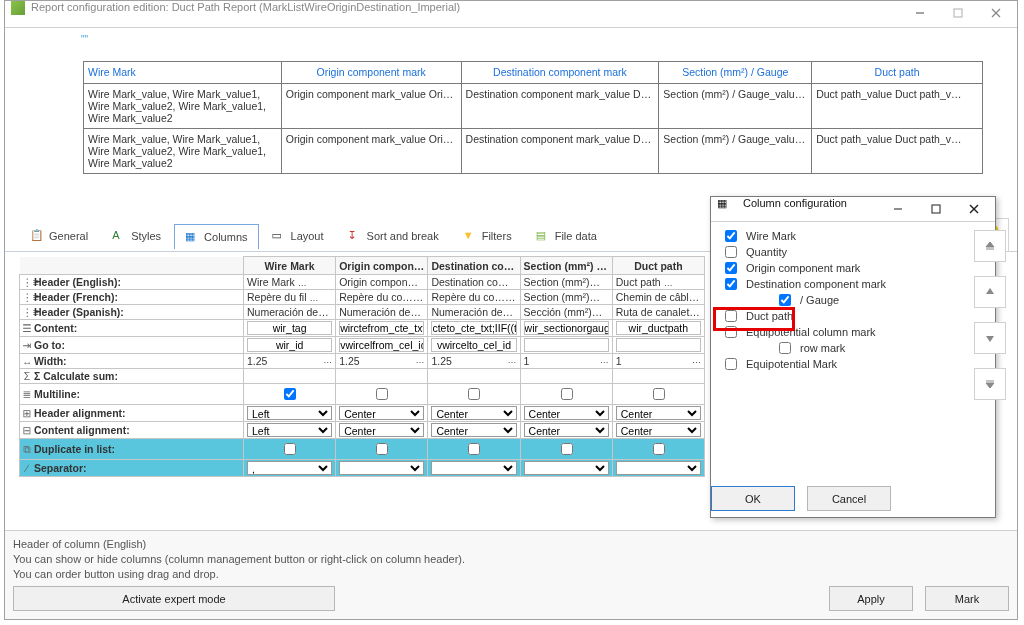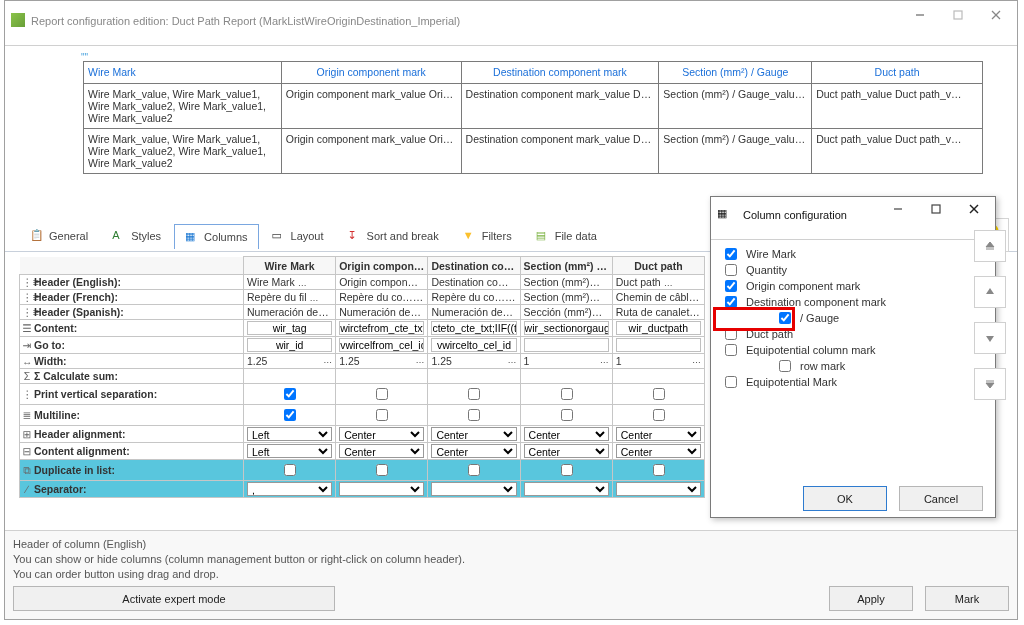--- a/index.html
+++ b/index.html
@@ -1,17 +1,17 @@
 <!DOCTYPE html>
 <html><head>
 <meta charset="utf-8">
 <style>
 html,body{margin:0;padding:0;font-family:"Segoe UI",Tahoma,sans-serif;font-size:11px;color:#333;background:#fff;width:1024px;height:625px;overflow:hidden;}
 .window{position:absolute;border:1px solid #a0a0a0;background:#fff;box-sizing:border-box;}
-.titlebar{display:flex;align-items:flex-end;height:26px;padding:0 2px 18px 6px;border-bottom:1px solid #d0d0d0;background:#fff;color:#888;}
+.titlebar{display:flex;align-items:flex-start;height:26px;padding:0 2px 0 6px;border-bottom:1px solid #d0d0d0;background:#fff;color:#888;}
 .titlebar .app-icon{width:14px;height:14px;background:linear-gradient(135deg,#8bc34a,#689f38);margin-right:6px;}
 .titlebar .title-text{flex:1;white-space:nowrap;overflow:hidden;text-overflow:ellipsis;}
 .winbtn{width:38px;height:24px;display:flex;align-items:center;justify-content:center;color:#666;}
 .winbtn svg{width:10px;height:10px;}
 .section-quote{color:#4aa3df;padding:6px 0 0 76px;font-size:10px;}
 
 .preview-area{position:absolute;left:78px;top:60px;right:34px;height:130px;}
 .ptbl{width:100%;border-collapse:collapse;table-layout:fixed;}
 .ptbl th,.ptbl td{border:1px solid #7a7a7a;font-size:10.5px;padding:4px 4px;vertical-align:top;height:40px;box-sizing:border-box;overflow:hidden;white-space:nowrap;text-overflow:ellipsis;}
 .ptbl th{text-align:center;color:#1a6fd9;font-weight:normal;height:22px;}
@@ -43,21 +43,21 @@
 .btn{min-width:82px;height:23px;border:1px solid #b6b6b6;background:#f0f0f0;display:flex;align-items:center;justify-content:center;color:#222;}
 .btn.wide{min-width:320px;}
 
 .popup{position:absolute;left:710px;top:196px;width:284px;height:320px;border:1px solid #7a7a7a;background:#fff;box-shadow:2px 2px 6px rgba(0,0,0,0.25);z-index:10;}
 .popup .titlebar{height:24px;color:#111;}
 .popup .titlebar .title-text{color:#111;}
 .popup-body{padding:6px 10px;}
 .chk-item{display:flex;align-items:center;gap:6px;height:16px;}
 .chk-item input{width:12px;height:12px;}
 .redbox{position:absolute;border:3px solid #e60000;pointer-events:none;}
-.popup-footer{position:absolute;left:0;right:0;bottom:6px;display:flex;justify-content:flex-end;gap:12px;padding-right:12px;}
+.popup-footer{position:absolute;left:0;right:0;bottom:6px;display:flex;gap:12px;padding-right:12px;}
 
 .side-arrows{position:absolute;right:18px;top:230px;display:flex;flex-direction:column;gap:14px;z-index:11;}
 .side-arrows .arrbtn{width:30px;height:30px;border:1px solid #d0d0d0;display:flex;align-items:center;justify-content:center;color:#888;background:#fff;}
 .side-arrows .arrbtn svg{width:14px;height:14px;}
 </style>
 </head>
 <body>
 
 <div class="window" style="left:4px;top:0;width:1014px;height:620px;">
   <div class="titlebar">
@@ -225,28 +225,20 @@
           </tr>
           <tr>
             <td class="rowlabel"><span class="pre-icon">Σ</span>Σ Calculate sum:</td>
             <td></td>
             <td></td>
             <td></td>
             <td></td>
             <td></td>
           </tr>
           <tr>
-            <td class="rowlabel"><span class="pre-icon">⋮</span>Print vertical separation:</td>
-            <td style="text-align:center;"><input type="checkbox" class="chk" checked="" style=""></td>
-            <td style="text-align:center;"><input type="checkbox" class="chk" style=""></td>
-            <td style="text-align:center;"><input type="checkbox" class="chk" style=""></td>
-            <td style="text-align:center;"><input type="checkbox" class="chk" style=""></td>
-            <td style="text-align:center;"><input type="checkbox" class="chk" style=""></td>
-          </tr>
-          <tr>
             <td class="rowlabel"><span class="pre-icon">≣</span>Multiline:</td>
             <td style="text-align:center;"><input type="checkbox" class="chk" checked="" style=""></td>
             <td style="text-align:center;"><input type="checkbox" class="chk" style=""></td>
             <td style="text-align:center;"><input type="checkbox" class="chk" style=""></td>
             <td style="text-align:center;"><input type="checkbox" class="chk" style=""></td>
             <td style="text-align:center;"><input type="checkbox" class="chk" style=""></td>
           </tr>
           <tr>
             <td class="rowlabel"><span class="pre-icon">⊞</span>Header alignment:</td>
             <td><select class="cell-select"><option>Left</option></select></td>

